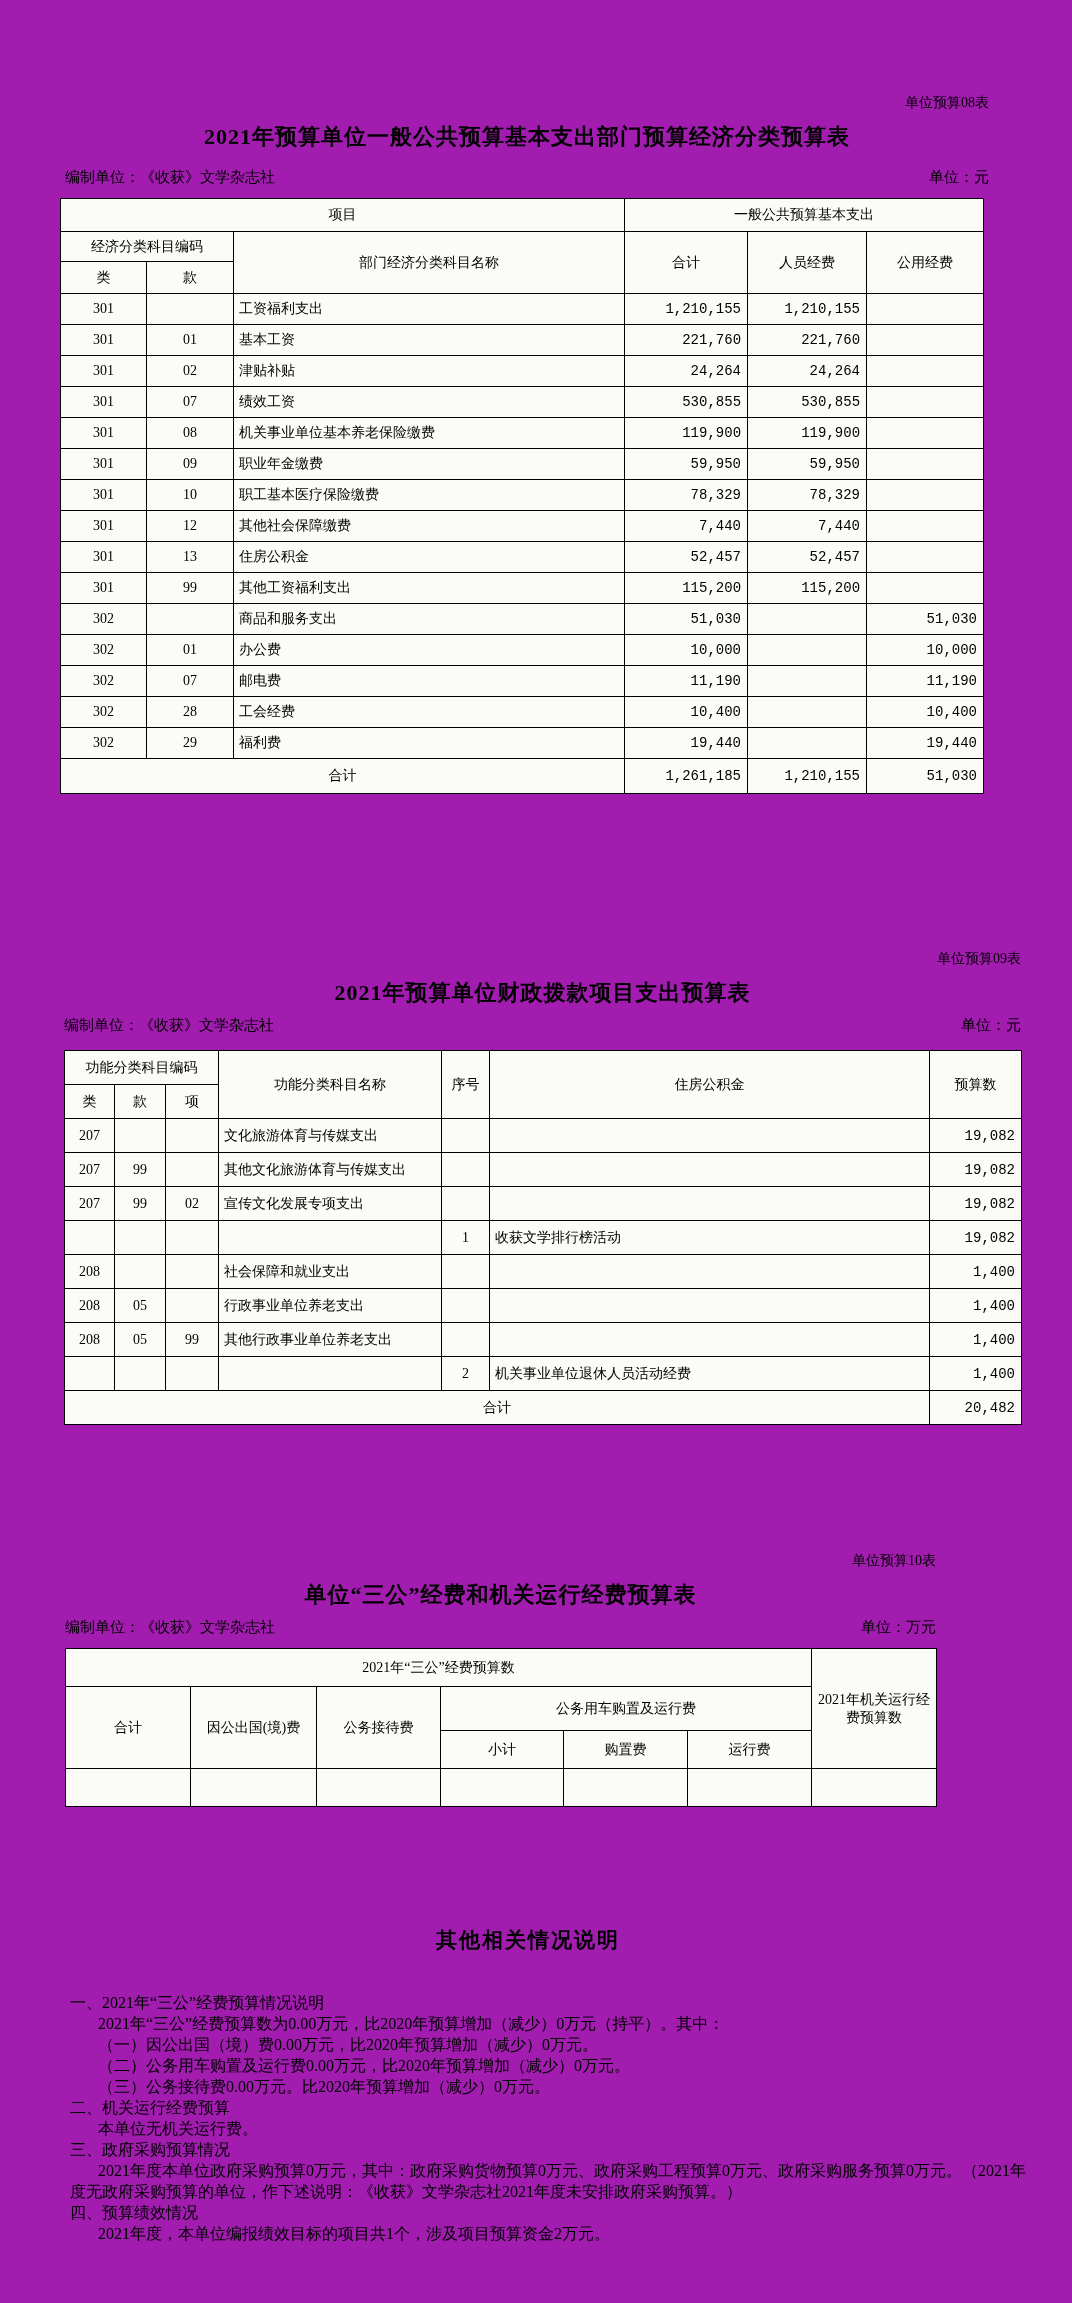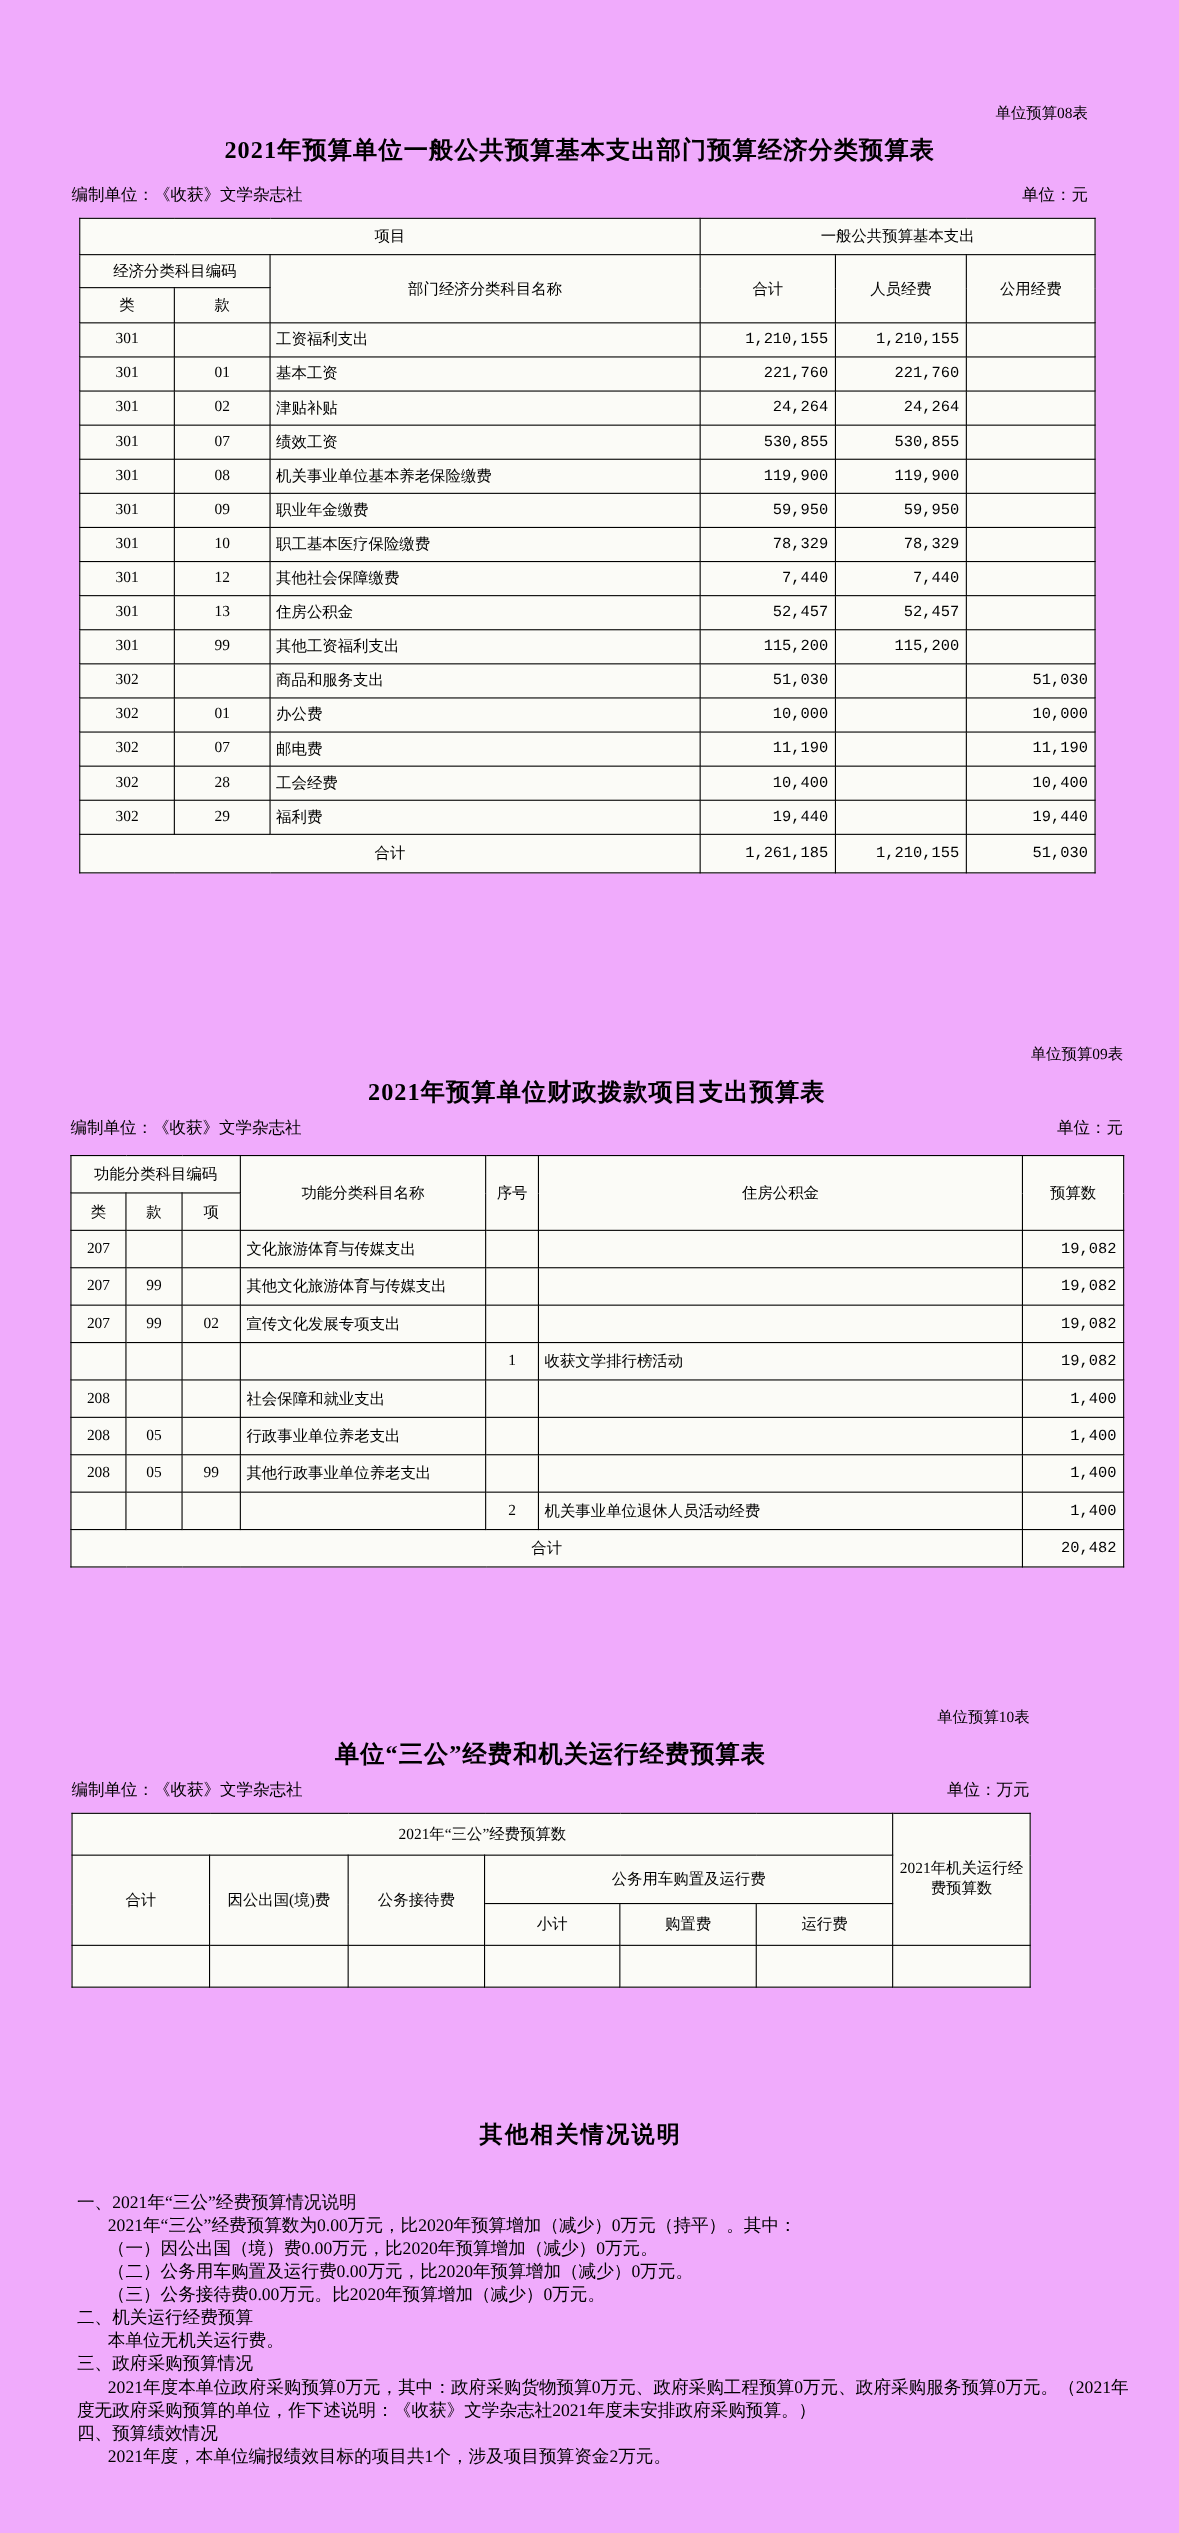--- a/index.html
+++ b/index.html
@@ -1,19 +1,19 @@
 <!DOCTYPE html>
 <html><head>
 <meta charset="utf-8">
 <style>
   * { margin:0; padding:0; box-sizing:border-box; }
   html,body { background:#ffffff; }
   .sheet {
     position:relative; width:1072px; height:2303px;
-    background:#f0abfc; color:#000;
+    background:#a21caf; color:#000;
     font-family:"Liberation Serif","DejaVu Serif",serif;
     font-size:14px; overflow:hidden;
   }
   .abs { position:absolute; }
   .form-label { font-size:14px; text-align:right; }
   .doc-title { font-weight:bold; font-size:22px; text-align:center; letter-spacing:1px; }
   .meta { display:flex; justify-content:space-between; font-size:15px; }
   table { border-collapse:collapse; table-layout:fixed; background:#fbfbf7; }
   th, td {
     border:1px solid #000; font-weight:normal; font-size:14px;
@@ -38,21 +38,21 @@
 
 <div class="sheet">
 
   <div class="abs form-label" style="top:94px;left:65px;width:924px">单位预算08表</div>
   <div class="abs doc-title" style="top:122px;left:65px;width:924px">2021年预算单位一般公共预算基本支出部门预算经济分类预算表</div>
   <div class="abs meta" style="top:168px;left:65px;width:924px">
     <span>编制单位：《收获》文学杂志社</span>
     <span>单位：元</span>
   </div>
 
-  <table class="t1 abs" style="top:198px;left:72px">
+  <table class="t1 abs" style="top:198px;left:60px">
     <colgroup>
       <col style="width:86px">
         <col style="width:87px">
         <col style="width:391px">
       <col style="width:123px">
         <col style="width:119px">
         <col style="width:117px">
     </colgroup>
     <thead>
       <tr style="height:33px">

